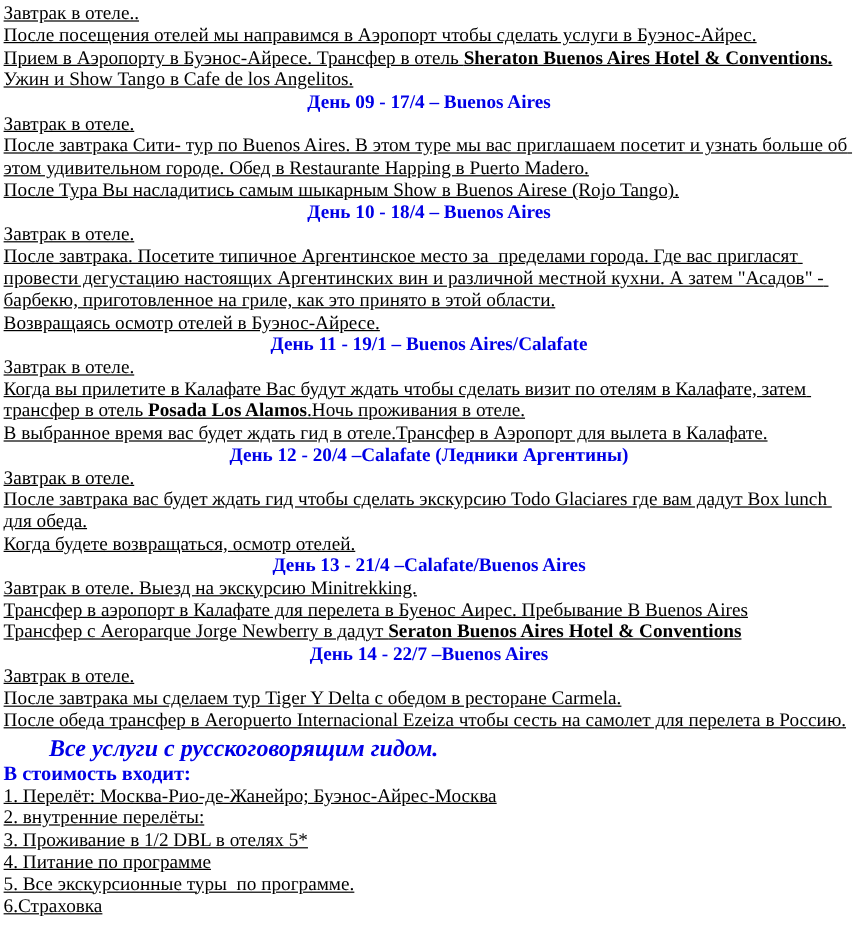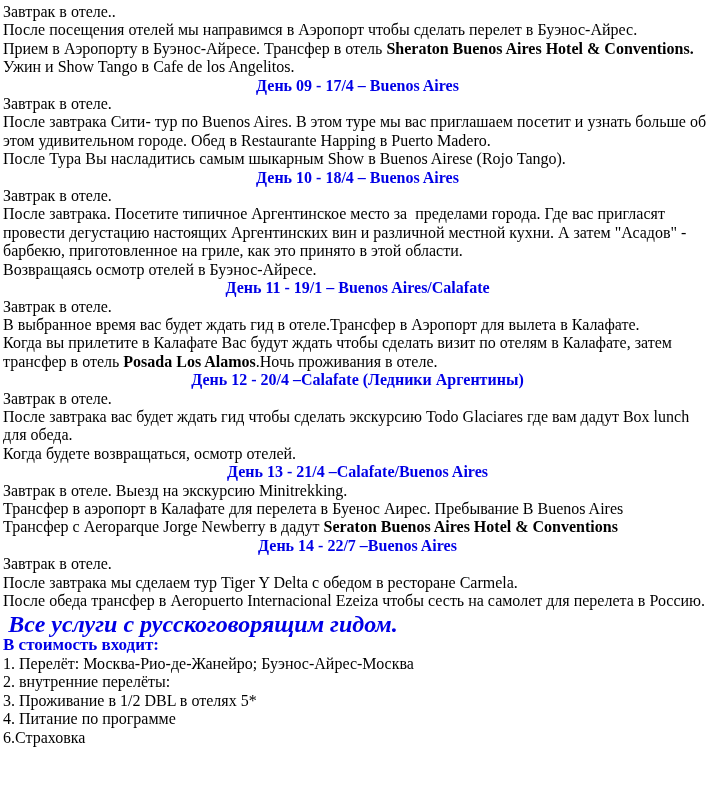--- a/index.html
+++ b/index.html
@@ -15,85 +15,87 @@
     font-size: 16px;
     line-height: 18.4px;
     color: #000000;
   }
   .doc {
     padding: 3px 2px 0 3px;
   }
   .para {
     margin: 0;
     white-space: pre-wrap;
+    text-decoration: underline;
   }
   .day-header {
     margin: 0;
     font-weight: bold;
     color: var(--accent, #0000e6);
     white-space: pre-wrap;
     text-align: center;
   }
   .bold-run {
     font-weight: bold;
   }
   .services-note {
     margin: 3px 0 0 0;
     width: 400px;
     text-align: center;
     color: var(--accent, #0000e6);
     font-weight: bold;
     font-style: italic;
-    font-size: 24px;
+    font-size: 20px;
     line-height: 22px;
     white-space: pre-wrap;
   }
   .price-heading {
     margin: 0;
     width: 400px;
     text-align: left;
     color: var(--accent, #0000e6);
     font-weight: bold;
     font-size: 17px;
     line-height: 19.5px;
     white-space: pre-wrap;
   }
 </style>
 </head>
 <body style="color: rgb(0, 0, 0); background: rgb(255, 255, 255);">
 
 <div class="doc" id="doc">
     <p class="para"><span class="text-run">Завтрак в отеле..</span></p>
-    <p class="para"><span class="text-run">После посещения отелей мы направимся в Аэропорт чтобы сделать перелет в Буэнос-Айрес.</span></p>
+    <p class="para"><span class="text-run">После посещения отелей мы направимся в Аэропорт чтобы сделать услуги в Буэнос-Айрес.</span></p>
     <p class="para"><span class="text-run">Прием в Аэропорту в Буэнос-Айресе. Трансфер в отель </span><span class="bold-run">Sheraton Buenos Aires Hotel &amp; Conventions.</span></p>
     <p class="para"><span class="text-run">Ужин и Show Tango в Cafe de los Angelitos.</span></p>
     <p class="day-header"><span class="text-run">День 09 - 17/4 – Buenos Aires</span></p>
     <p class="para"><span class="text-run">Завтрак в отеле.</span></p>
     <p class="para"><span class="text-run">После завтрака Сити- тур по Buenos Aires. В этом туре мы вас приглашаем посетит и узнать больше об этом удивительном городе. Обед в Restaurante Happing в Puerto Madero.</span></p>
     <p class="para"><span class="text-run">После Тура Вы насладитись самым шыкарным Show в Buenos Airese (Rojo Tango).</span></p>
     <p class="day-header"><span class="text-run">День 10 - 18/4 – Buenos Aires</span></p>
     <p class="para"><span class="text-run">Завтрак в отеле.</span></p>
     <p class="para"><span class="text-run">После завтрака. Посетите типичное Аргентинское место за  пределами города. Где вас пригласят провести дегустацию настоящих Аргентинских вин и различной местной кухни. А затем "Асадов" - барбекю, приготовленное на гриле, как это принято в этой области.</span></p>
     <p class="para"><span class="text-run">Возвращаясь осмотр отелей в Буэнос-Айресе.</span></p>
     <p class="day-header"><span class="text-run">День 11 - 19/1 – Buenos Aires/Calafate</span></p>
     <p class="para"><span class="text-run">Завтрак в отеле.</span></p>
+    <p class="para"><span class="text-run">Когда вы прилетите в Калафате Вас будут ждать чтобы сделать визит по отелям в Калафате, затем трансфер в отель </span><span class="bold-run">Posada Los Alamos</span><span class="text-run">.Ночь проживания в отеле.</span></p>
     <p class="para"><span class="text-run">В выбранное время вас будет ждать гид в отеле.Трансфер в Аэропорт для вылета в Калафате.</span></p>
-    <p class="para"><span class="text-run">Когда вы прилетите в Калафате Вас будут ждать чтобы сделать визит по отелям в Калафате, затем трансфер в отель </span><span class="bold-run">Posada Los Alamos</span><span class="text-run">.Ночь проживания в отеле.</span></p>
     <p class="day-header"><span class="text-run">День 12 - 20/4 –Calafate (Ледники Аргентины)</span></p>
     <p class="para"><span class="text-run">Завтрак в отеле.</span></p>
     <p class="para"><span class="text-run">После завтрака вас будет ждать гид чтобы сделать экскурсию Todo Glaciares где вам дадут Box lunch для обеда.</span></p>
     <p class="para"><span class="text-run">Когда будете возвращаться, осмотр отелей.</span></p>
     <p class="day-header"><span class="text-run">День 13 - 21/4 –Calafate/Buenos Aires</span></p>
     <p class="para"><span class="text-run">Завтрак в отеле. Выезд на экскурсию Minitrekking.</span></p>
     <p class="para"><span class="text-run">Трансфер в аэропорт в Калафате для перелета в Буенос Аирес. Пребывание В Buenos Aires</span></p>
     <p class="para"><span class="text-run">Трансфер с Aeroparque Jorge Newberry в дадут </span><span class="bold-run">Seraton Buenos Aires Hotel &amp; Conventions</span></p>
     <p class="day-header"><span class="text-run">День 14 - 22/7 –Buenos Aires</span></p>
     <p class="para"><span class="text-run">Завтрак в отеле.</span></p>
     <p class="para"><span class="text-run">После завтрака мы сделаем тур Tiger Y Delta с обедом в ресторане Carmela.</span></p>
     <p class="para"><span class="text-run">После обеда трансфер в Aeropuerto Internacional Ezeiza чтобы сесть на самолет для перелета в Россию.</span></p>
     <p class="services-note"><span class="text-run">Все услуги с русскоговорящим гидом.</span></p>
     <p class="price-heading"><span class="text-run">В стоимость входит:</span></p>
     <p class="para"><span class="text-run">1. Перелёт: Москва-Рио-де-Жанейро; Буэнос-Айрес-Москва</span></p>
     <p class="para"><span class="text-run">2. внутренние перелёты:</span></p>
     <p class="para"><span class="text-run">3. Проживание в 1/2 DBL в отелях 5*</span></p>
     <p class="para"><span class="text-run">4. Питание по программе</span></p>
+    <p class="para"><span class="text-run">5. Все экскурсионные туры  по программе.</span></p>
     <p class="para"><span class="text-run">6.Страховка</span></p>
   </div>
 
 </body></html>

